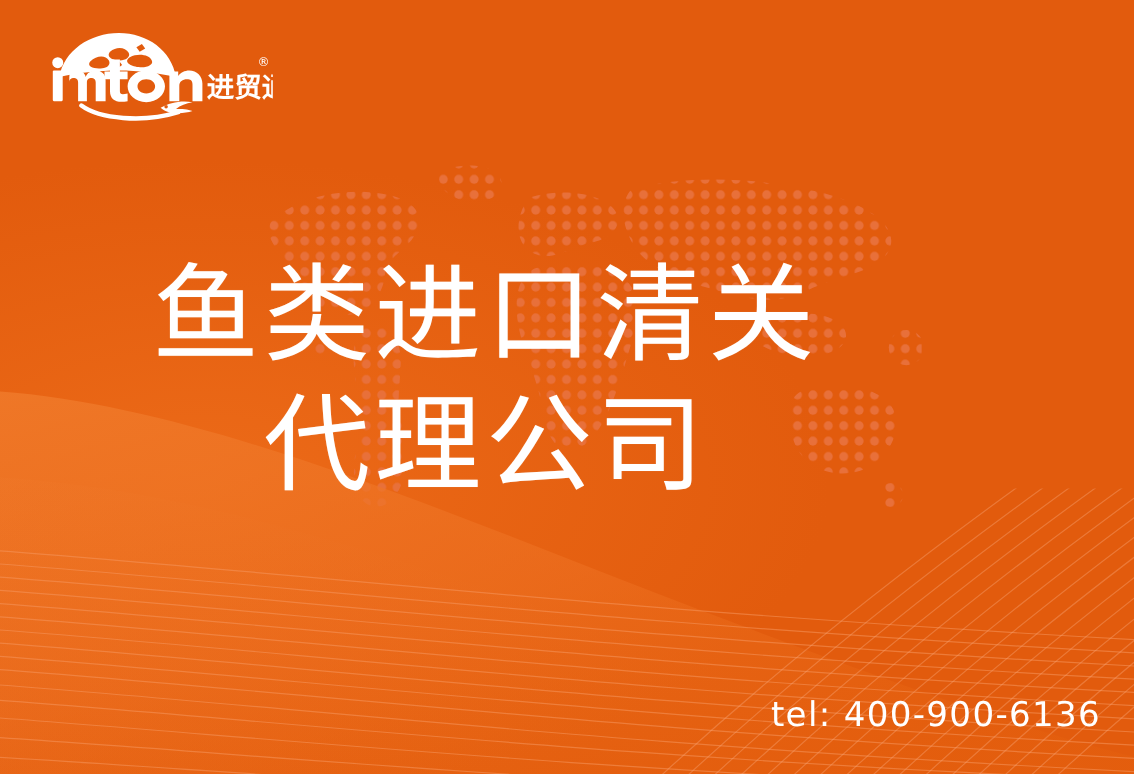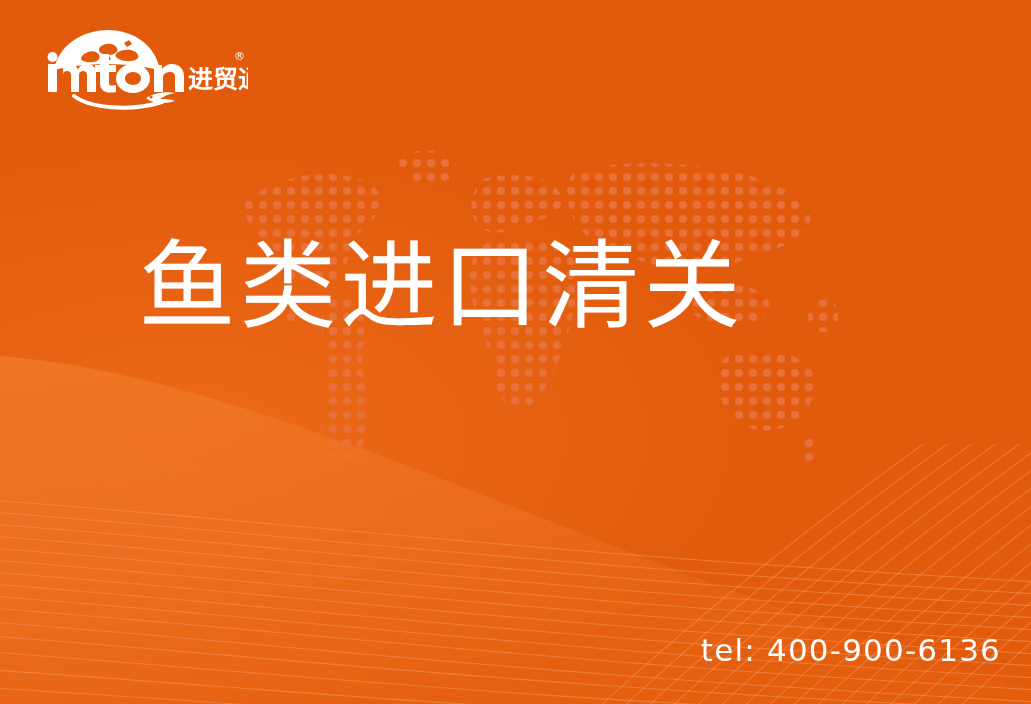--- a/index.html
+++ b/index.html
@@ -255,17 +255,18 @@
                C127,73 133,73 137,75 C128,78 114,78 108,72 Z" fill="#ffffff"></path>
       <circle cx="113" cy="71" r="1.6" fill="#e25b0d"></circle>
     </g>
 
     <text x="150" y="62" font-family="'DejaVu Sans','Liberation Sans',sans-serif" font-size="25" font-weight="700" fill="#ffffff" letter-spacing="0">进贸通</text>
     <text x="196" y="34" font-family="'DejaVu Sans','Liberation Sans',sans-serif" font-size="11" fill="#ffffff">®</text>
   </svg>
 
   <div class="headline">
     <span class="headline-line">鱼类进口清关</span>
+    <span class="headline-line">代理公司</span>
   </div>
 
   <div class="phone">tel: 400-900-6136</div>
 
 </div>
 
 </body></html>

